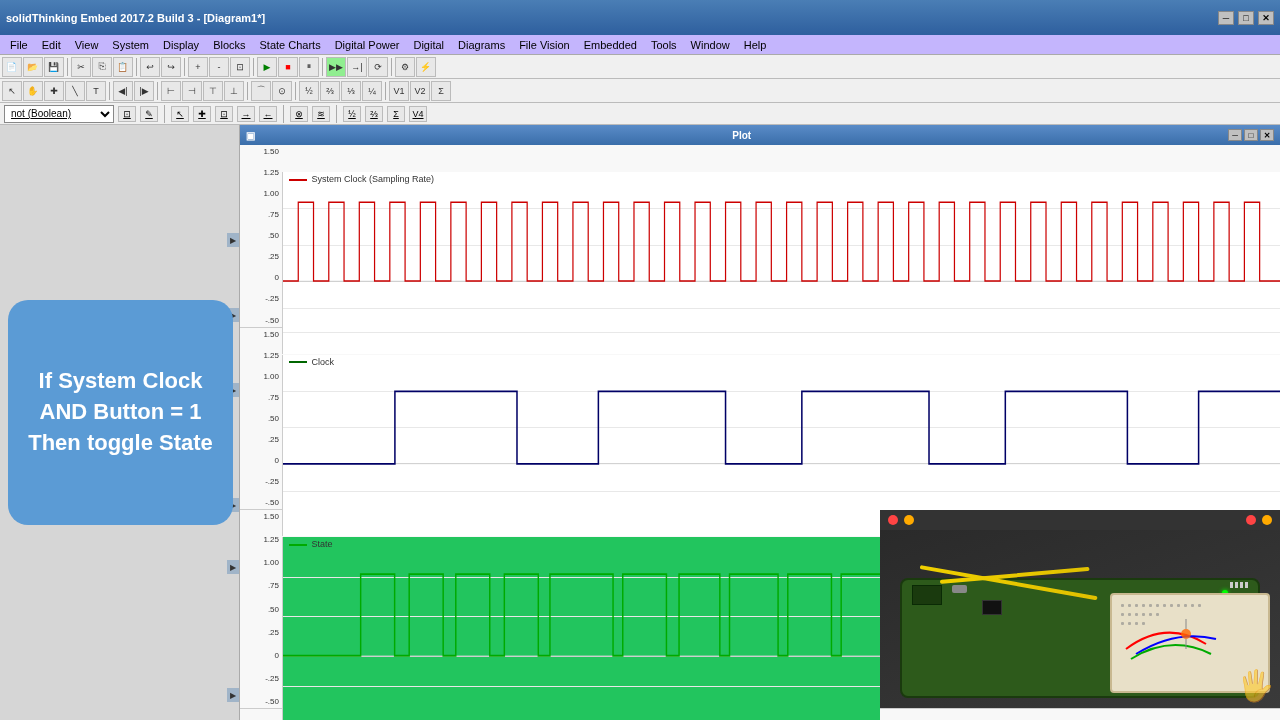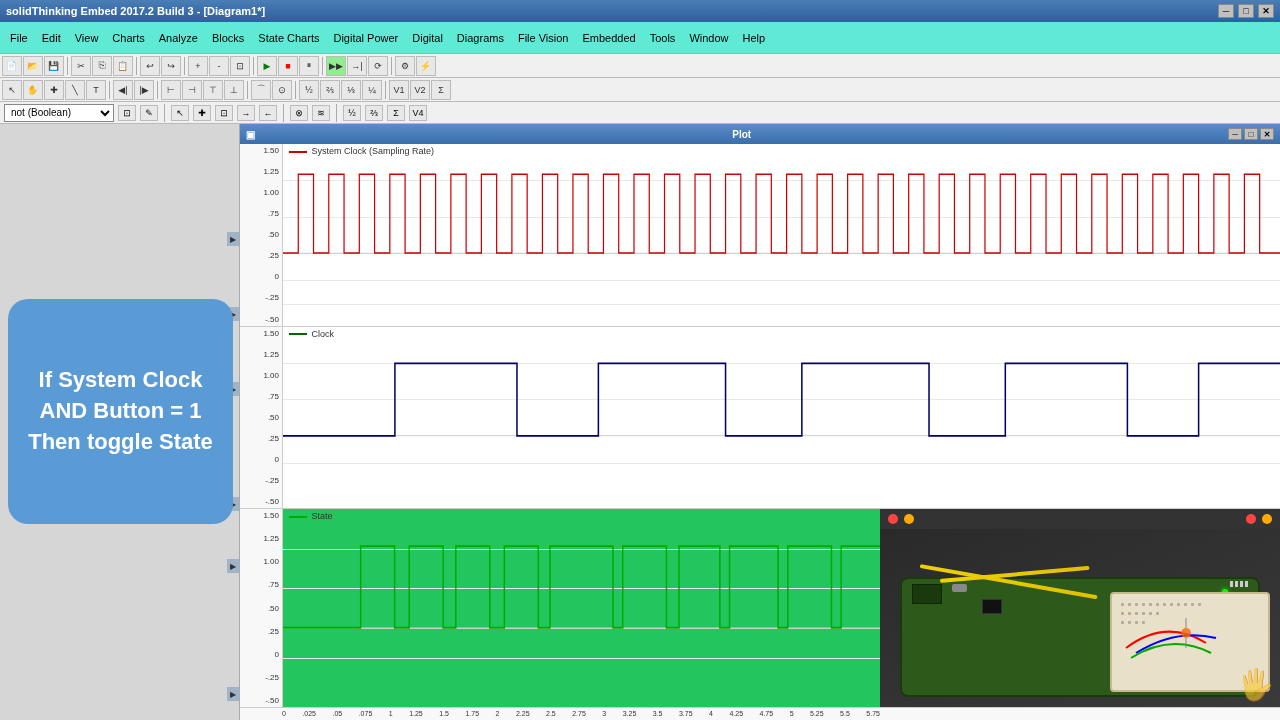--- a/index.html
+++ b/index.html
@@ -7,21 +7,21 @@
       width: 1280px;
       height: 720px;
       overflow: hidden;
       font-family: 'Segoe UI', Tahoma, Geneva, Verdana, sans-serif;
       font-size: 11px;
       background: #c0c0c0;
     }
 
     
     #title-bar {
-      height: 22px;
+      height: 35px;
       background: linear-gradient(to bottom, #4a7eb5, #2e5f9e);
       display: flex;
       align-items: center;
       justify-content: space-between;
       padding: 0 6px;
       color: white;
       font-size: 11px;
       font-weight: bold;
     }
     #title-bar-controls {
@@ -36,22 +36,22 @@
       font-size: 9px;
       display: flex;
       align-items: center;
       justify-content: center;
       cursor: pointer;
       color: #000;
     }
 
     
     #menu-bar {
-      height: 32px;
-      background: #5eead4;
+      height: 20px;
+      background: #c4b5fd;
       border-bottom: 1px solid #aaa;
       display: flex;
       align-items: center;
       padding: 0 4px;
       gap: 2px;
     }
     .menu-item {
       padding: 2px 6px;
       cursor: pointer;
       font-size: 11px;
@@ -91,20 +91,21 @@
 
     
     #dropdown-bar {
       height: 22px;
       background: #f0f0f0;
       border-bottom: 1px solid #bbb;
       display: flex;
       align-items: center;
       padding: 0 4px;
       gap: 4px;
+      text-decoration: underline;
     }
     .dropdown-select {
       height: 18px;
       font-size: 10px;
       border: 1px solid #888;
       background: white;
       width: 110px;
       padding: 0 2px;
     }
     .small-tb-btn {
@@ -233,20 +234,21 @@
       color: #333;
       flex-shrink: 0;
     }
     .chart-area {
       flex: 1;
       height: 100%;
       position: relative;
       overflow: hidden;
       background: white;
       border-left: 1px solid #ccc;
+      margin-top: 27px;
     }
     .chart-label {
       position: absolute;
       top: 2px;
       left: 6px;
       font-size: 9px;
       color: #333;
       z-index: 2;
     }
 
@@ -355,22 +357,22 @@
     <div class="title-ctrl-btn">─</div>
     <div class="title-ctrl-btn">□</div>
     <div class="title-ctrl-btn">✕</div>
   </div>
 </div>
 
 <div id="menu-bar">
   <span class="menu-item">File</span>
   <span class="menu-item">Edit</span>
   <span class="menu-item">View</span>
-  <span class="menu-item">Charts</span>
-  <span class="menu-item">Analyze</span>
+  <span class="menu-item">System</span>
+  <span class="menu-item">Display</span>
   <span class="menu-item">Blocks</span>
   <span class="menu-item">State Charts</span>
   <span class="menu-item">Digital Power</span>
   <span class="menu-item">Digital</span>
   <span class="menu-item">Diagrams</span>
   <span class="menu-item">File Vision</span>
   <span class="menu-item">Embedded</span>
   <span class="menu-item">Tools</span>
   <span class="menu-item">Window</span>
   <span class="menu-item">Help</span>

